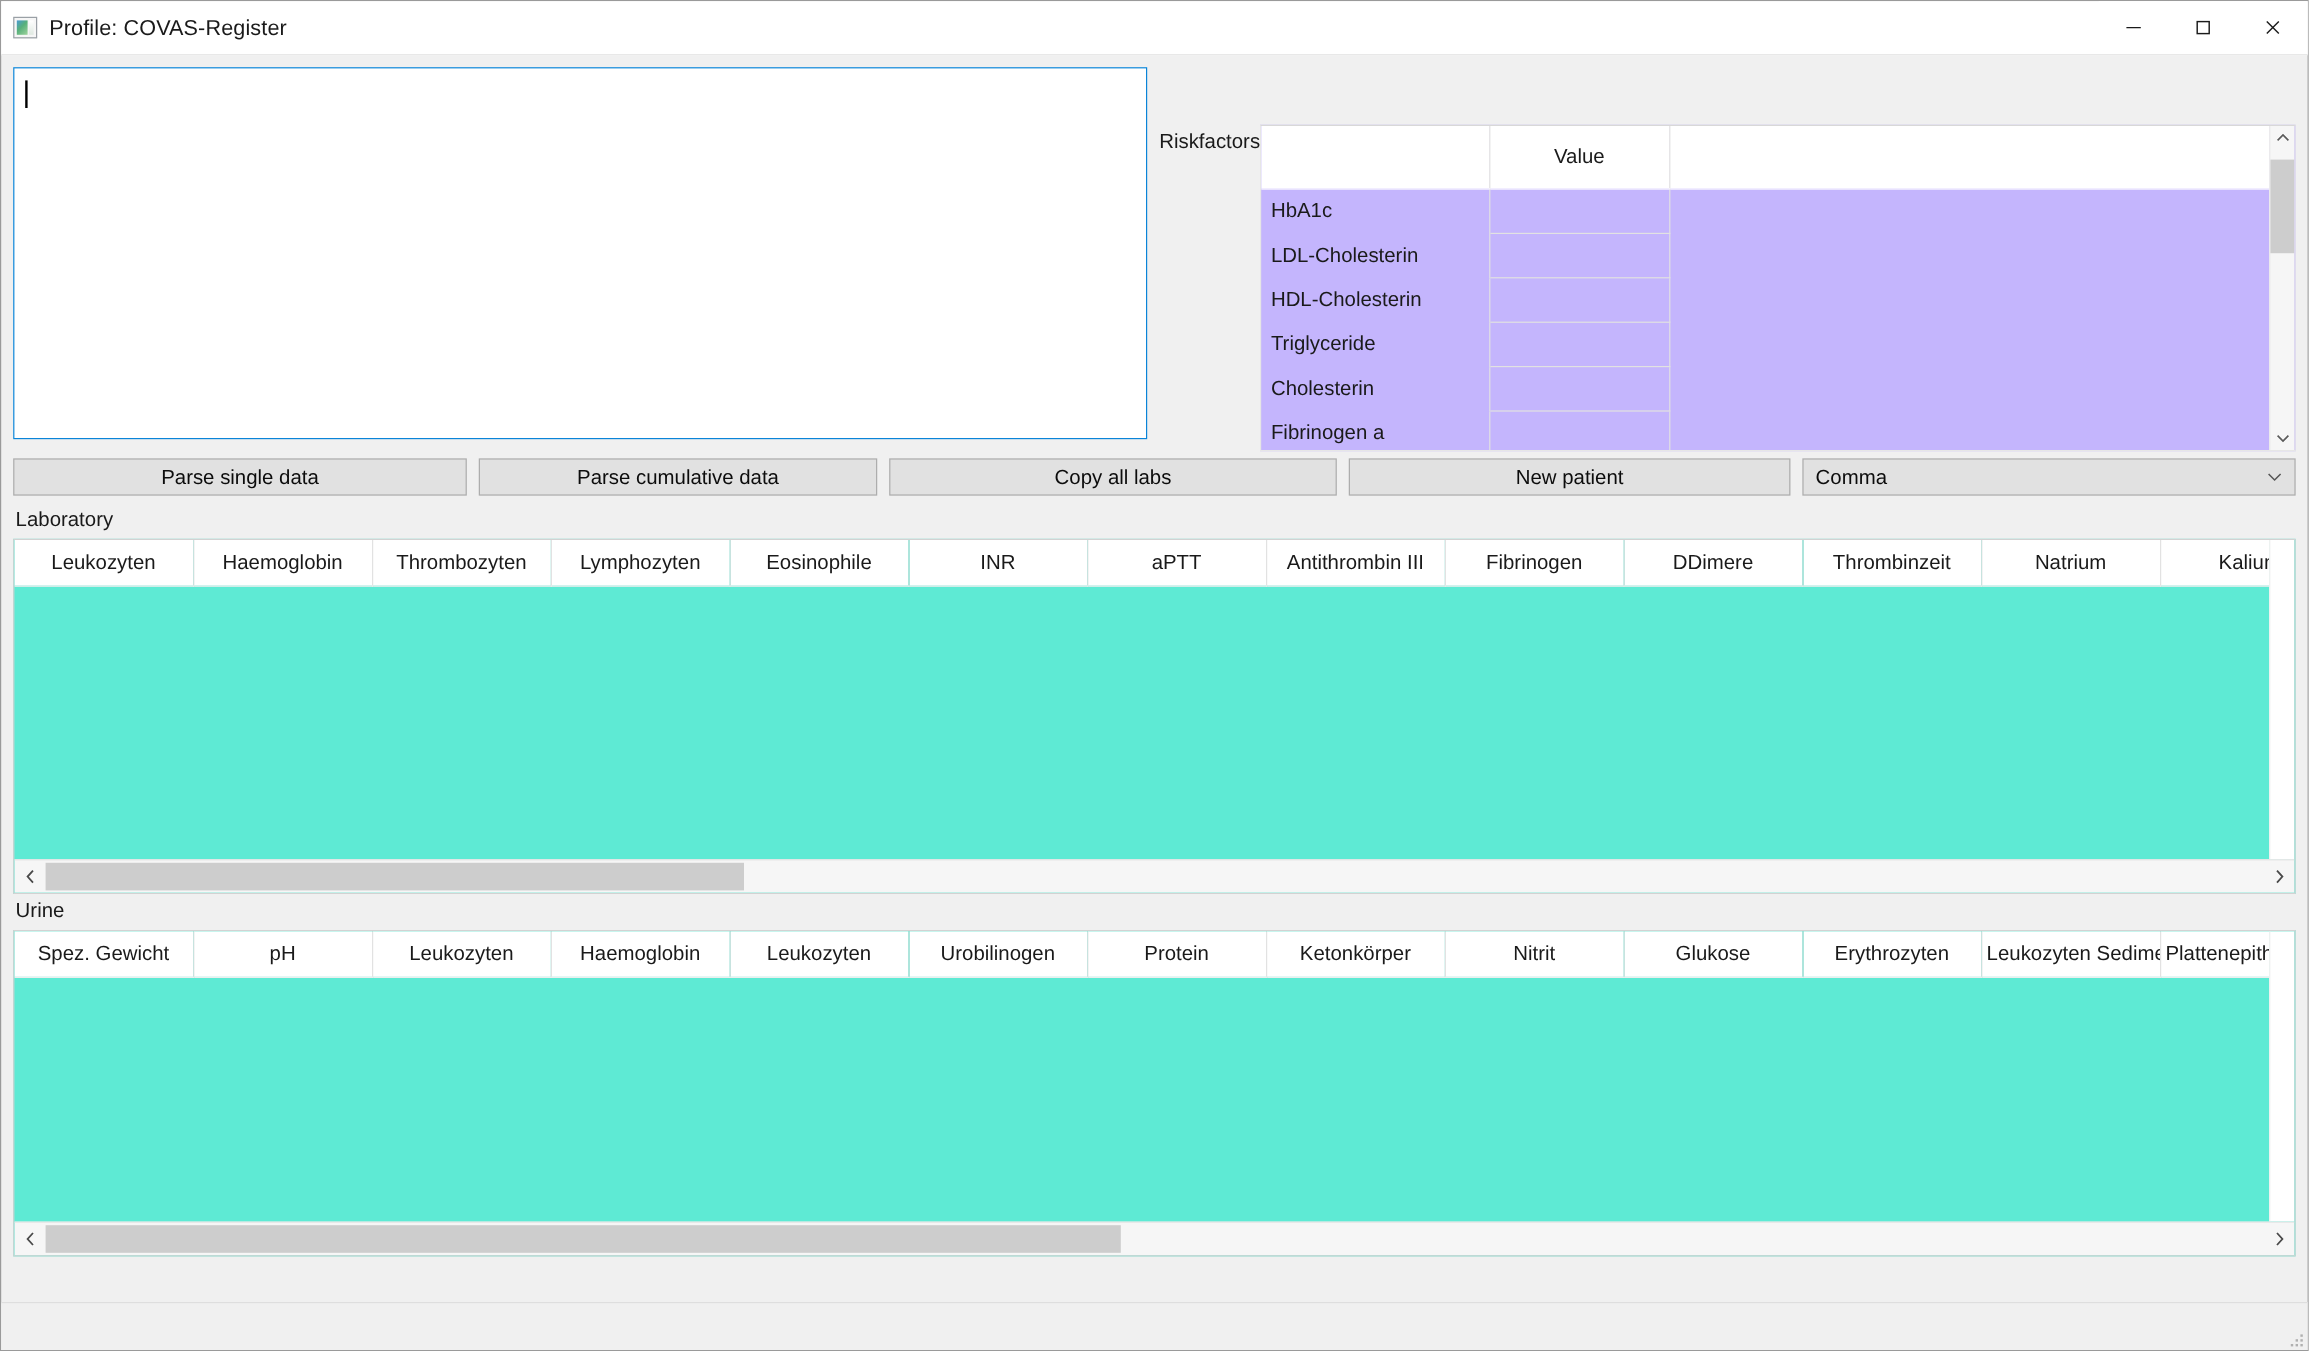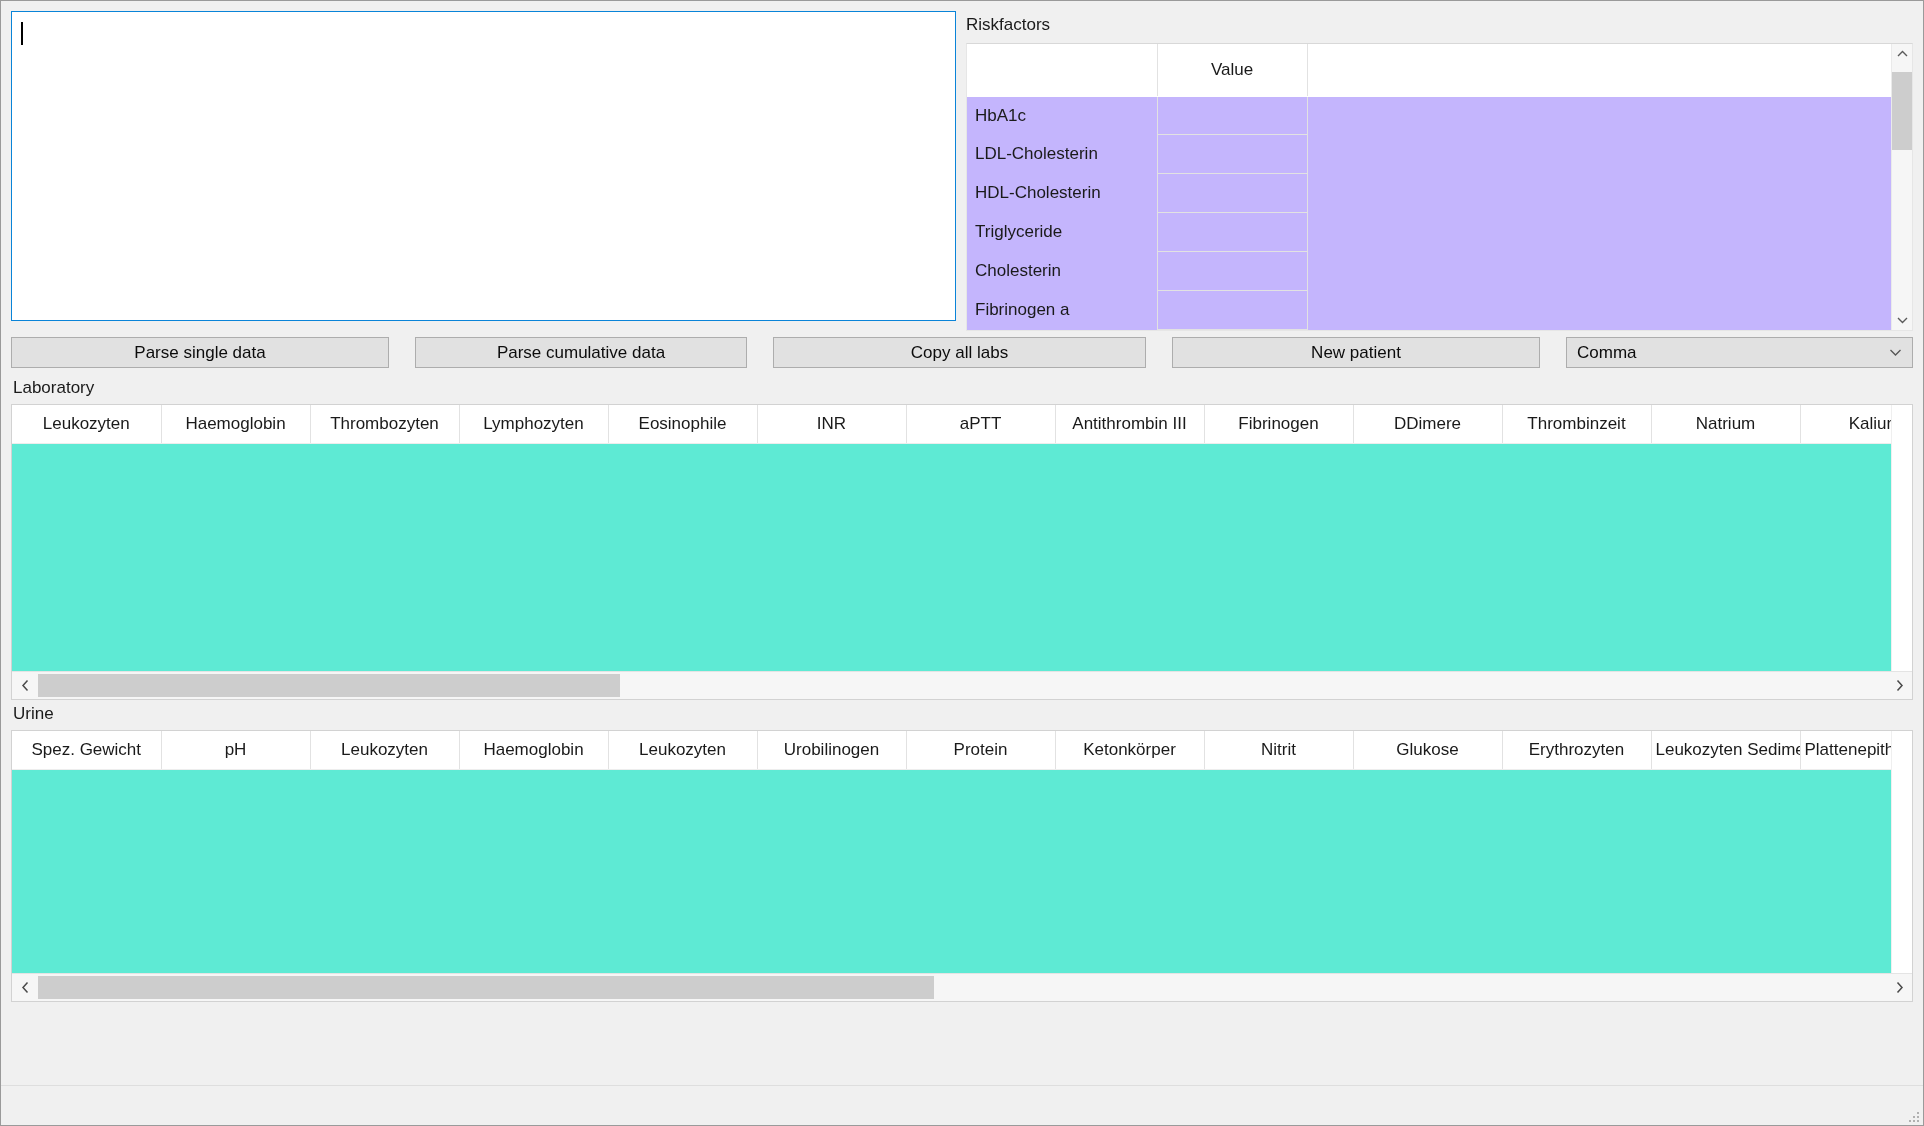--- a/index.html
+++ b/index.html
@@ -61,21 +61,21 @@
     position: relative;
   }
   .caret {
     position: absolute; left: 9px; top: 10px;
     width: 2px; height: 23px; background: #000;
   }
 
   .risk-panel {
     margin-left: 10px;
     flex: 1;
-    display: flex; flex-direction: column;
+    display: flex; flex-direction: row; margin-top: 48px;
   }
   .risk-label {
     font-size: 17px; color: #1a1a1a;
     height: 32px; line-height: 28px;
   }
   .risk-table-wrap {
     flex: 1;
     display: flex;
     background: #c4b5fd;
     border: 1px solid #e6e6e6;
@@ -131,21 +131,21 @@
     color: #5a5a5a; font-size: 11px;
   }
   .vscroll .track { flex: 1; width: 100%; position: relative; }
   .vscroll .thumb {
     position: absolute; left: 0; right: 0; top: 8px;
     height: 78px; background: #cdcdcd;
   }
 
   
   .btnrow {
-    display: flex; gap: 26px;
+    display: flex; gap: 10px;
     padding: 6px 10px 6px 10px;
     align-items: center;
   }
   .btn {
     height: 31px;
     background: #e1e1e1;
     border: 1px solid #adadad;
     font-size: 17px; color: #0c0c0c;
     display: flex; align-items: center; justify-content: center;
     font-family: "Liberation Sans", sans-serif;
@@ -240,20 +240,45 @@
   }
   .grip i {
     position: absolute; width: 2px; height: 2px; background: #b0b0b0;
   }
 </style>
 </head>
 <body>
 
 <div class="window">
 
+  <div class="titlebar">
+    <span class="app-icon">
+      <i class="sq1"></i>
+        <i class="sq2"></i>
+    </span>
+    <span class="title-text">Profile: COVAS-Register</span>
+    <span class="winbtns">
+      <span class="winbtn">
+        <svg width="16" height="16" viewBox="0 0 16 16">
+            <line x1="2" y1="8" x2="14" y2="8" stroke="#1a1a1a" stroke-width="1.2"></line>
+          </svg>
+      </span>
+      <span class="winbtn">
+        <svg width="16" height="16" viewBox="0 0 16 16">
+            <rect x="3" y="3" width="10" height="10" fill="none" stroke="#1a1a1a" stroke-width="1.2"></rect>
+          </svg>
+      </span>
+      <span class="winbtn">
+        <svg width="16" height="16" viewBox="0 0 16 16">
+            <line x1="3" y1="3" x2="13" y2="13" stroke="#1a1a1a" stroke-width="1.2"></line>
+            <line x1="13" y1="3" x2="3" y2="13" stroke="#1a1a1a" stroke-width="1.2"></line>
+          </svg>
+      </span>
+    </span>
+  </div>
 
   <div class="top-region">
 
     <div class="paste-area">
       <span class="caret"></span>
       <span></span>
     </div>
 
     <div class="risk-panel">
       <div class="risk-label">Riskfactors</div>

